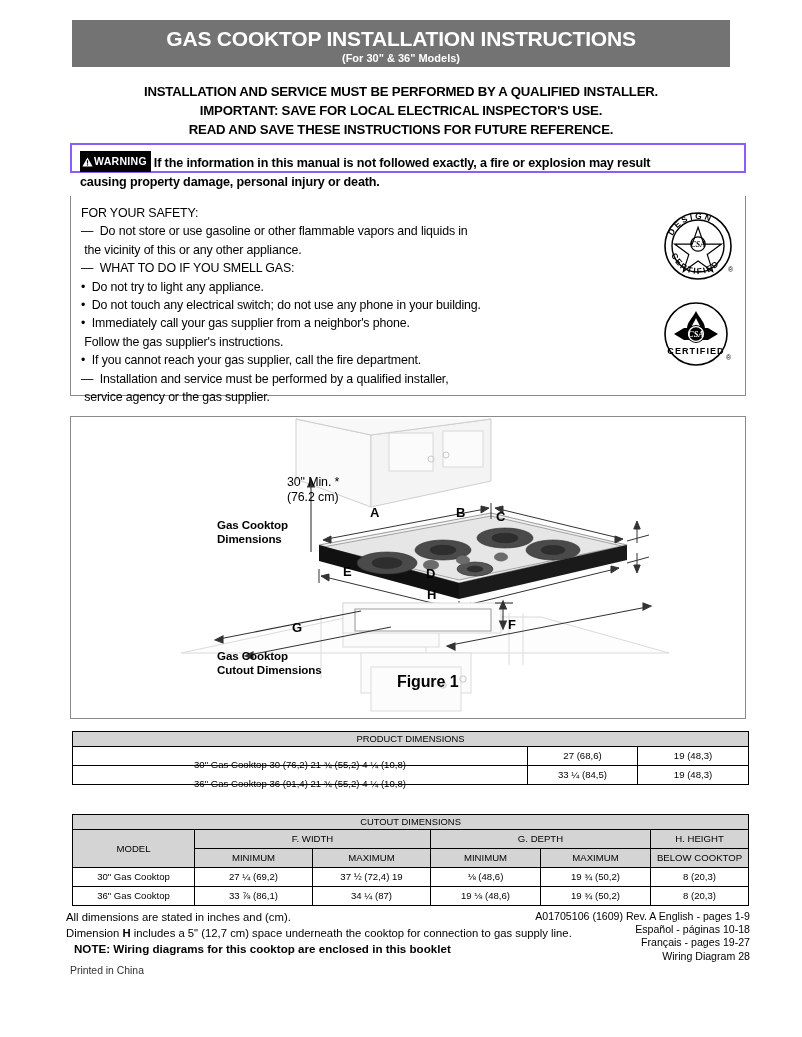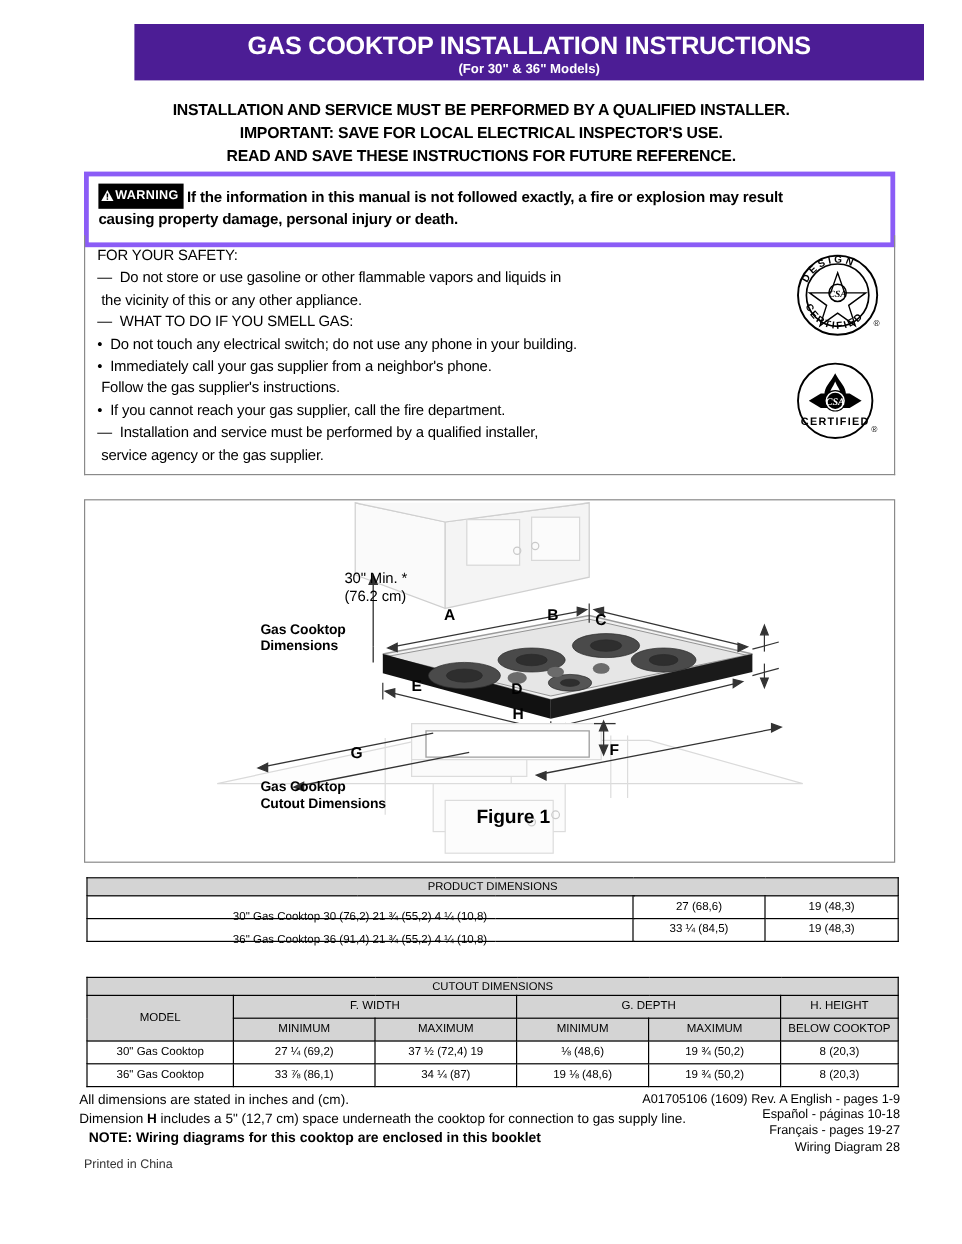--- a/index.html
+++ b/index.html
@@ -6,38 +6,38 @@
   body{
     width:802px;height:1037px;position:relative;
     font-family:"Liberation Sans","DejaVu Sans",sans-serif;
     color:#000;overflow:hidden;
   }
   .page{position:absolute;left:0;top:0;width:802px;height:1037px;}
 
   
   .banner{
     position:absolute;left:72px;top:20px;width:658px;height:47px;
-    background:#4c1d95;color:#fff;text-align:center;margin-left:40px;
+    background:#737373;color:#fff;text-align:center;
   }
   .banner-title{
     font-size:21px;font-weight:bold;letter-spacing:-0.2px;
     line-height:1;padding-top:8px;
   }
   .banner-sub{font-size:11px;font-weight:bold;padding-top:4px;line-height:1;}
 
   
   .headlines{
     position:absolute;left:0;top:82px;width:802px;text-align:center;
     font-size:13.2px;font-weight:bold;line-height:19px;letter-spacing:-0.2px;
   }
 
   
   .warnbox{
-    position:absolute;left:70px;top:143px;width:676px;height:63px;
-    border:4px solid #8b5cf6;box-sizing:border-box;padding:6px 8px 0 8px;
+    position:absolute;left:70px;top:143px;width:676px;height:30px;
+    border:2px solid #8b5cf6;box-sizing:border-box;padding:6px 8px 0 8px;
   }
   .warn-line{font-size:12.6px;font-weight:bold;line-height:19px;letter-spacing:-0.15px;}
   .warn-badge{
     display:inline-block;background:#000;color:#fff;
     font-size:10.5px;font-weight:bold;letter-spacing:0.3px;
     padding:1px 4px 1px 2px;vertical-align:2px;margin-right:3px;
   }
   .warn-badge svg{vertical-align:-2px;margin-right:1px;}
 
   
@@ -129,20 +129,21 @@
     </div>
     <div class="warn-line">causing property damage, personal injury or death.</div>
   </div>
 
   <div class="safety">
     <div class="safety-text">
       <div>FOR YOUR SAFETY:</div>
       <div>—  Do not store or use gasoline or other flammable vapors and liquids in</div>
       <div> the vicinity of this or any other appliance.</div>
       <div>—  WHAT TO DO IF YOU SMELL GAS:</div>
+      <div>•  Do not try to light any appliance.</div>
       <div>•  Do not touch any electrical switch; do not use any phone in your building.</div>
       <div>•  Immediately call your gas supplier from a neighbor's phone.</div>
       <div> Follow the gas supplier's instructions.</div>
       <div>•  If you cannot reach your gas supplier, call the fire department.</div>
       <div>—  Installation and service must be performed by a qualified installer,</div>
       <div> service agency or the gas supplier.</div>
     </div>
 
     <div class="logo logo1">
       <svg width="72" height="72" viewBox="0 0 72 72">

